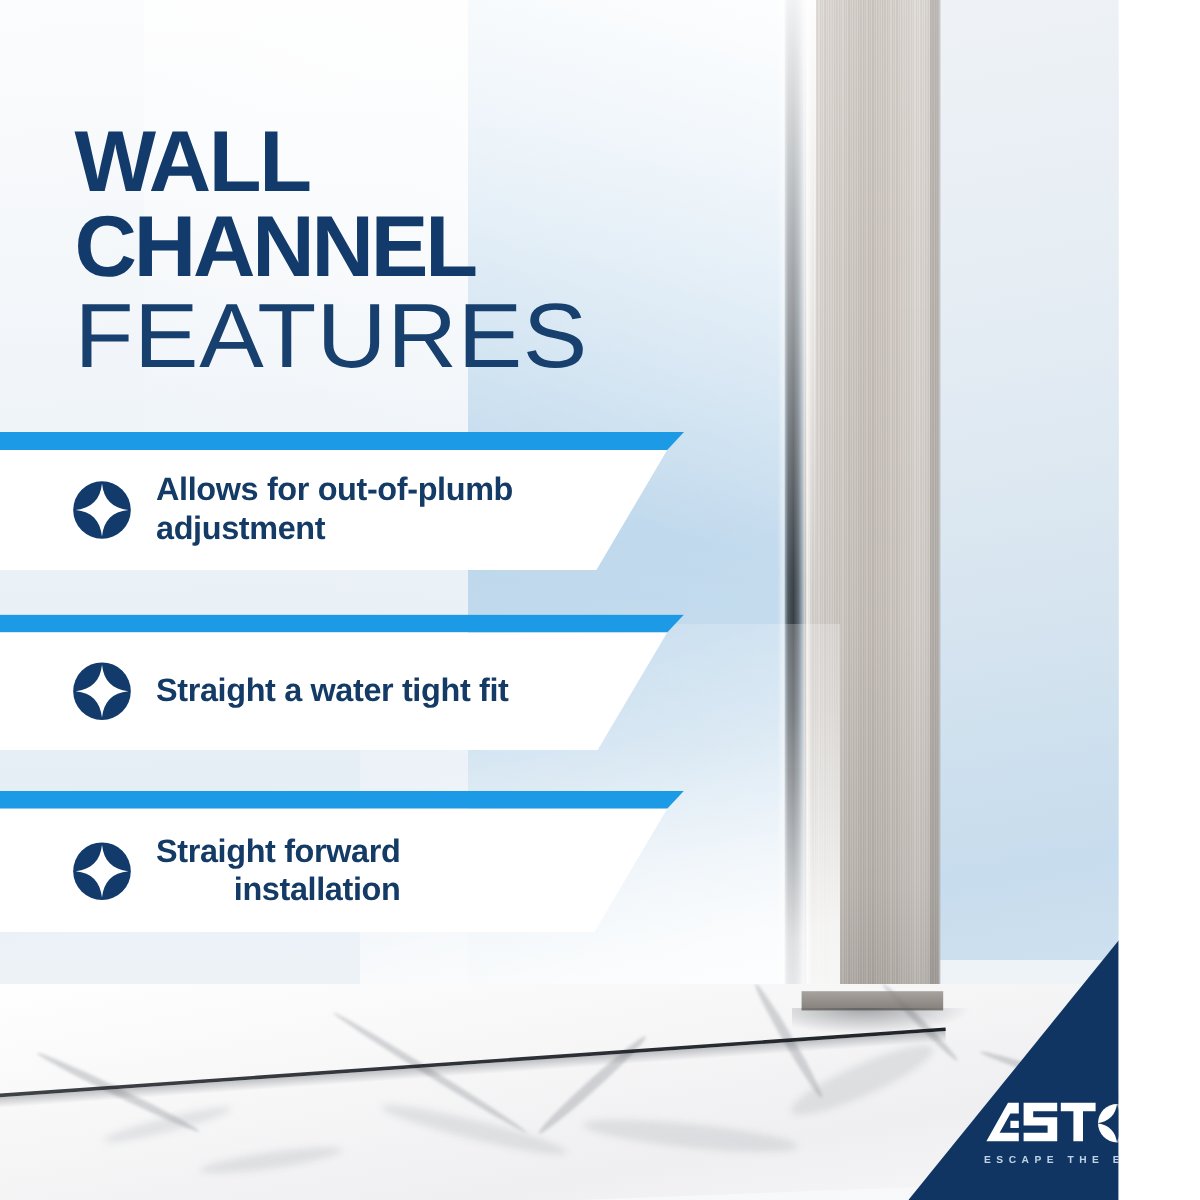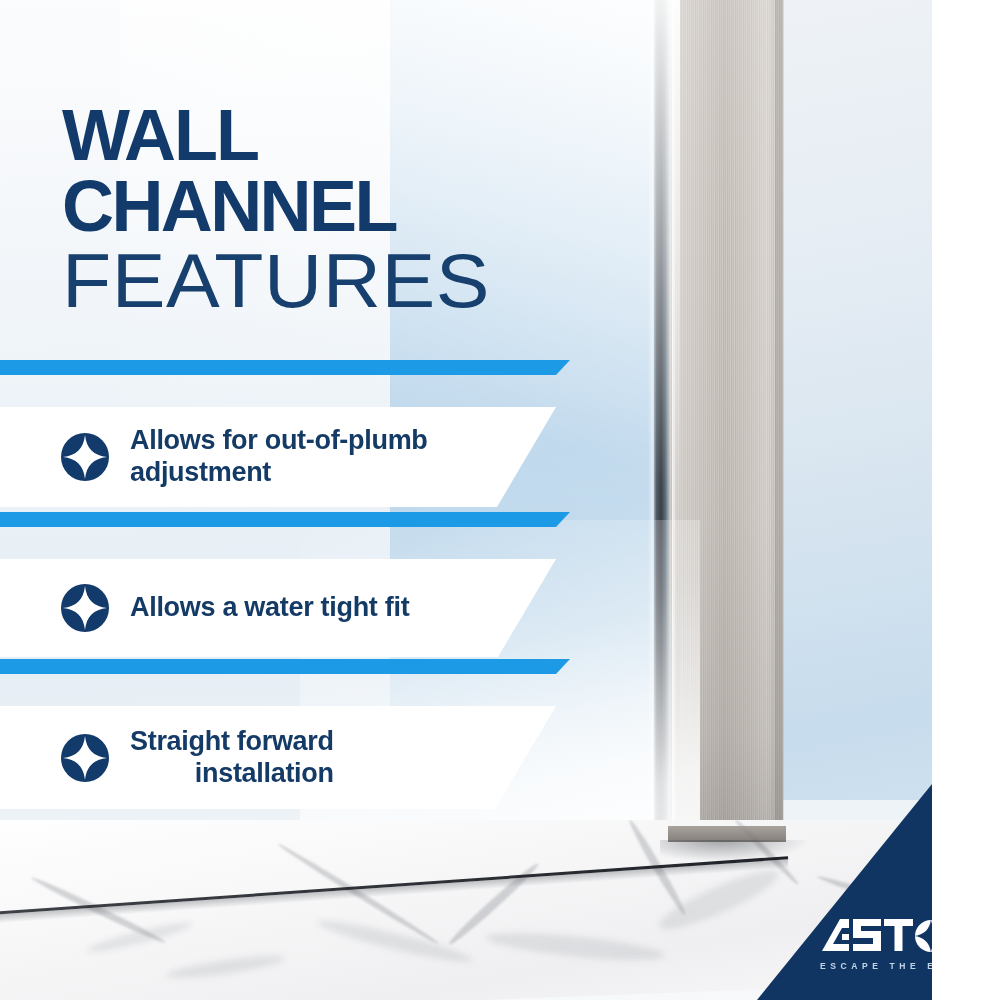--- a/index.html
+++ b/index.html
@@ -158,21 +158,20 @@
 
   
   .card { position:absolute; left:0; }
   .card-bar {
     position:absolute; left:0; top:0; height:15px;
     background:#1c9ae6;
   }
   .card-body {
     position:absolute; left:0;
     background:#ffffff;
-    margin-top:32px;
   }
   .card-inner {
     position:absolute; left:60px; top:0; height:100%;
     display:flex; align-items:center; gap:20px;
   }
   .star-badge { flex:0 0 auto; width:50px; height:50px; }
   .card-text {
     font-weight:bold;
     font-size:27px;
     line-height:1.18;
@@ -265,21 +264,21 @@
   <div class="card" style="top:512px;">
     <div class="card-bar" style="width:570px; clip-path:polygon(0 0, 570px 0, 556px 15px, 0 15px);"></div>
     <div class="card-body" style="top:15px; width:560px; height:98px; clip-path:polygon(0 0, 556px 0, 498px 98px, 0 98px);">
       <div class="card-inner">
         <span class="star-badge">
           <svg width="50" height="50" viewBox="0 0 50 50">
             <circle cx="25" cy="25" r="24" fill="#123a6b"></circle>
             <path d="M25 3 C26.5 16.5 33.5 23.5 47 25 C33.5 26.5 26.5 33.5 25 47 C23.5 33.5 16.5 26.5 3 25 C16.5 23.5 23.5 16.5 25 3 Z" fill="#ffffff"></path>
           </svg>
         </span>
-        <span class="card-text">Allows a water tight fit</span>
+        <span class="card-text">Straight a water tight fit</span>
       </div>
     </div>
   </div>
 
   <div class="card" style="top:659px;">
     <div class="card-bar" style="width:570px; clip-path:polygon(0 0, 570px 0, 556px 15px, 0 15px);"></div>
     <div class="card-body" style="top:15px; width:560px; height:103px; clip-path:polygon(0 0, 556px 0, 495px 103px, 0 103px);text-align:right;">
       <div class="card-inner">
         <span class="star-badge">
           <svg width="50" height="50" viewBox="0 0 50 50">

